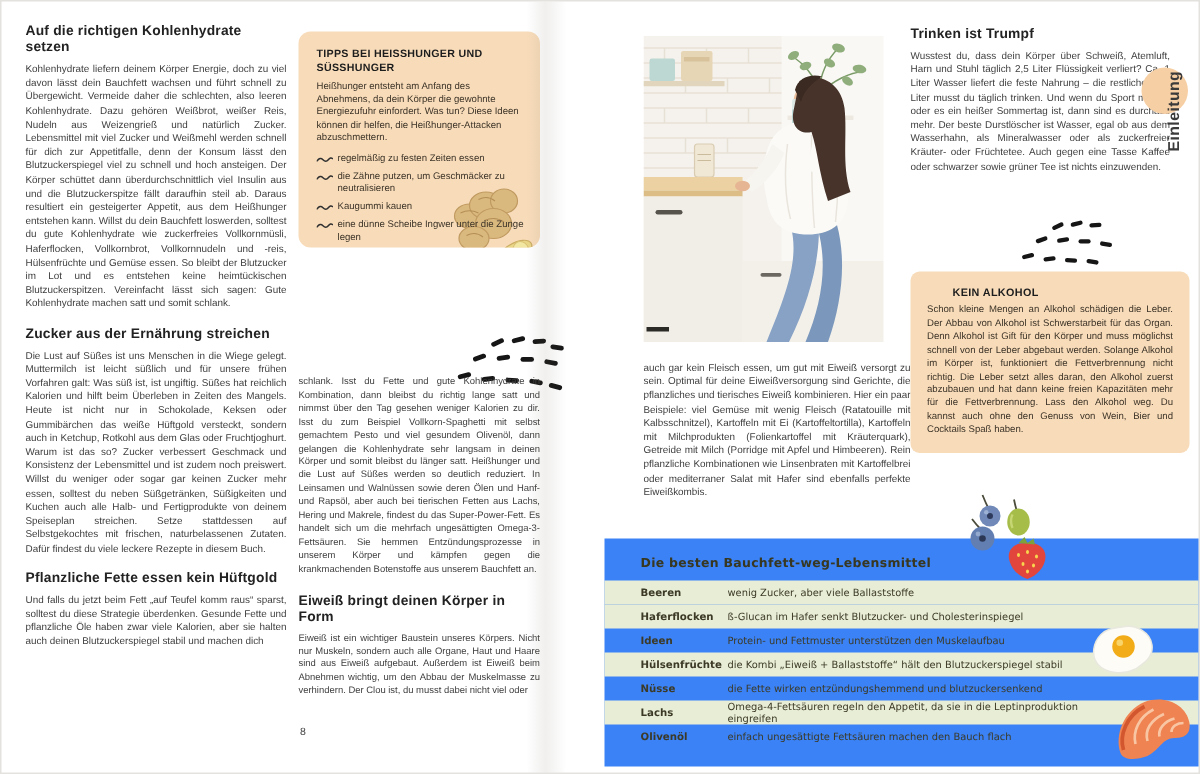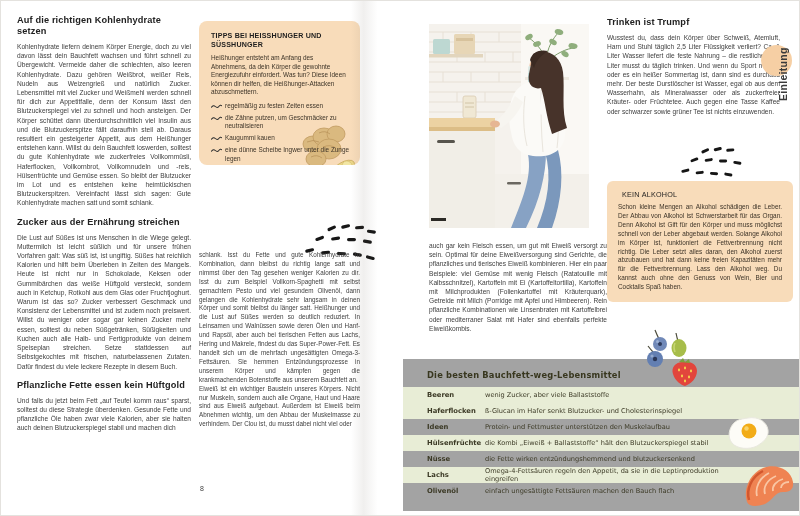--- a/index.html
+++ b/index.html
@@ -38,33 +38,33 @@
 
   .pagenum { position:absolute; left:199px; top:484px; font-size:7px; color:#444; }
 
   
   .photo { position:absolute; left:428px; top:23px; width:160px; height:204px; }
   .belowphoto { left:428px; top:240px; width:178px; }
   .rightcol { left:606px; top:16px; width:173px; }
 
   .alcobox { position:absolute; left:606px; top:180px; width:186px;
              background:#f8dcba; border-radius:6px; padding:9px 11px 10px; }
-  .alcobox h3 { font-size:7.2px; font-weight:400; letter-spacing:.25px; color:#1d1d1d; margin:0 4px 4px; }
+  .alcobox h3 { font-size:7.2px; font-weight:700; letter-spacing:.25px; color:#1d1d1d; margin:0 17px 4px; }
   .alcobox p { font-size:6.4px; line-height:8.9px; color:#3c3327; text-align:justify; }
 
   .tab-circle { position:absolute; left:760px; top:44px; width:31px; height:31px;
                 border-radius:50%; background:#f6cfa4; }
   .tab-label { position:absolute; left:776px; top:22px; height:102px; width:16px;
                writing-mode:vertical-rl; transform:rotate(180deg);
                font-size:10.5px; font-weight:700; letter-spacing:.3px; color:#3a3a3a;
                text-align:center; }
 
   
   .foodtable { position:absolute; left:402px; top:358px; width:398px; height:152px;
-               background:#a3a3a3; font-family:"DejaVu Sans", sans-serif; }
+               background:#3b82f6; font-family:"DejaVu Sans", sans-serif; }
   .ft-title { position:absolute; left:24px; top:11px; font-size:8.3px; font-weight:700;
               letter-spacing:.2px; color:#38371f; }
   .ft-rows { position:absolute; left:0; top:28px; width:398px; }
   .ft-row { height:16px; display:flex; align-items:center; color:#3c3a26; }
   .ft-row.alt { background:#e8edd6; }
   .ft-food { width:82px; padding-left:24px; font-size:6.8px; font-weight:700; }
   .ft-benefit { flex:1; font-size:6.6px; font-weight:400; padding-right:60px; }
 
   .fp-a { position:absolute; left:296px; top:222px; width:80px; height:40px; }
   .fp-b { position:absolute; left:650px; top:145px; width:118px; height:36px; }
@@ -168,20 +168,21 @@
       <rect x="8" y="26" width="9" height="3.2" rx="1.6" transform="rotate(-14 12 27)"></rect>
       <rect x="24" y="28" width="9" height="3.2" rx="1.6" transform="rotate(-6 28 29)"></rect>
       <rect x="40" y="29" width="9" height="3.2" rx="1.6" transform="rotate(3 44 30)"></rect>
       <rect x="56" y="30" width="9" height="3.2" rx="1.6" transform="rotate(10 60 31)"></rect>
       <rect x="69" y="33" width="9" height="3.2" rx="1.6" transform="rotate(15 73 34)"></rect>
     </g>
   </svg>
 
   <div class="col col2cont">
     <p class="body2">schlank. Isst du Fette und gute Kohlenhydrate in Kombination, dann bleibst du richtig lange satt und nimmst über den Tag gesehen weniger Kalorien zu dir. Isst du zum Beispiel Vollkorn-Spaghetti mit selbst gemachtem Pesto und viel gesundem Olivenöl, dann gelangen die Kohlenhydrate sehr langsam in deinen Körper und somit bleibst du länger satt. Heißhunger und die Lust auf Süßes werden so deutlich reduziert. In Leinsamen und Walnüssen sowie deren Ölen und Hanf- und Rapsöl, aber auch bei tierischen Fetten aus Lachs, Hering und Makrele, findest du das Super-Power-Fett. Es handelt sich um die mehrfach ungesättigten Omega-3-Fettsäuren. Sie hemmen Entzündungsprozesse in unserem Körper und kämpfen gegen die krankmachenden Botenstoffe aus unserem Bauchfett an.</p>
+    <h2 class="sec mt">Eiweiß bringt deinen Körper in Form</h2>
     <p class="body2">Eiweiß ist ein wichtiger Baustein unseres Körpers. Nicht nur Muskeln, sondern auch alle Organe, Haut und Haare sind aus Eiweiß aufgebaut. Außerdem ist Eiweiß beim Abnehmen wichtig, um den Abbau der Muskelmasse zu verhindern. Der Clou ist, du musst dabei nicht viel oder</p>
   </div>
 
   <div class="pagenum">8</div>
 
   <div class="fold"></div>
 
   <svg class="photo" viewBox="0 0 160 204" preserveAspectRatio="none">
     <rect width="160" height="204" fill="#f5f2ed"></rect>
     <rect x="92" width="68" height="204" fill="#faf8f4"></rect>

